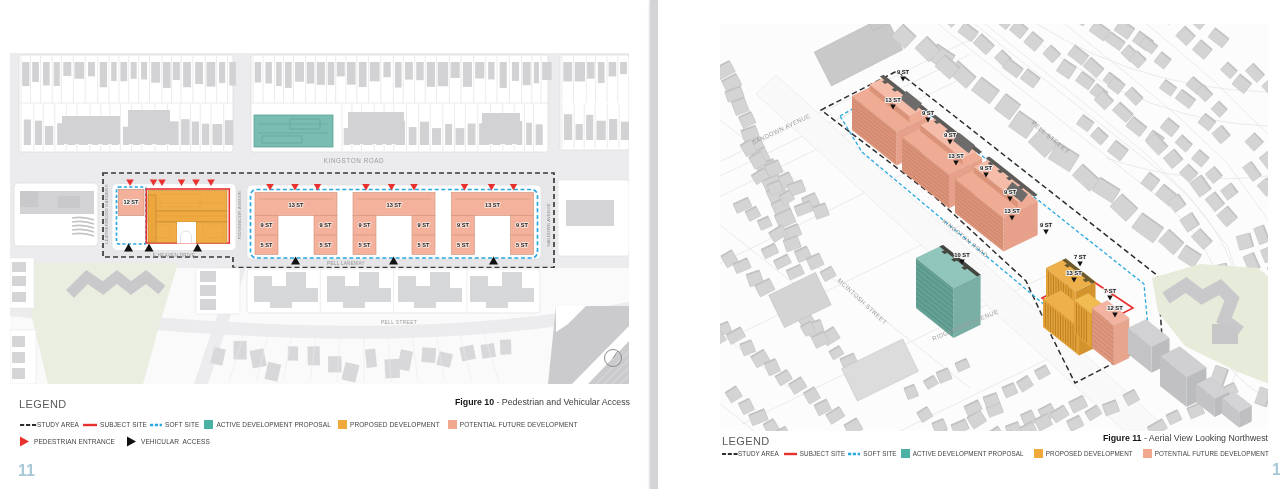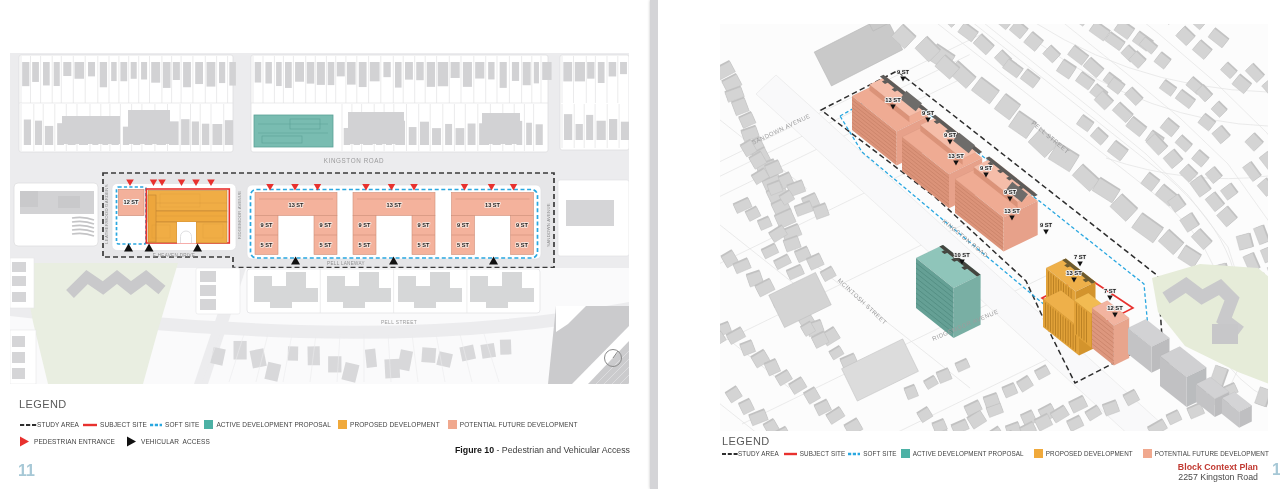--- a/index.html
+++ b/index.html
@@ -1,18 +1,18 @@
 <!DOCTYPE html>
 <html><head><meta charset="utf-8">
 <style>
 html,body{margin:0;padding:0;width:1280px;height:489px;background:#ffffff;overflow:hidden;
   font-family:"Liberation Sans",sans-serif;}
 .abs{position:absolute;}
 .legend-title{font-size:11px;color:#5a5a5a;letter-spacing:0.4px;}
-.figcap{font-size:8.8px;color:#3c3c3c;margin-top:48px;}
+.figcap{font-size:8.8px;color:#3c3c3c;}
 .figcap b{color:#161616;}
 .lrow{font-size:6.5px;letter-spacing:0.1px;color:#3f3f3f;display:flex;align-items:center;white-space:nowrap;}
 .lrow .it{display:flex;align-items:center;}
 .sw{display:inline-block;width:9px;height:9px;margin-right:3px;}
 .pagenum{font-size:16px;font-weight:bold;color:#a6c8d6;}
 </style></head>
 <body>
 
 <div class="abs" style="left:0;top:0;width:650px;height:489px;">
 
@@ -1905,35 +1905,32 @@
 <polygon points="1071.2,277.5 1076.8,277.5 1074,282.5" fill="#111"></polygon>
 <text x="1110" y="293" font-family="&quot;Liberation Sans&quot;,sans-serif" font-size="5.8" fill="#141414" text-anchor="middle" font-weight="bold" stroke="#f2f2f2" stroke-width="2" paint-order="stroke" stroke-linejoin="round">7 ST</text>
 <polygon points="1107.2,295.5 1112.8,295.5 1110,300.5" fill="#111"></polygon>
 <text x="1115" y="310" font-family="&quot;Liberation Sans&quot;,sans-serif" font-size="5.8" fill="#141414" text-anchor="middle" font-weight="bold" stroke="#f2f2f2" stroke-width="2" paint-order="stroke" stroke-linejoin="round">12 ST</text>
 <polygon points="1112.2,312.5 1117.8,312.5 1115,317.5" fill="#111"></polygon>
 </g>
 </svg>
 
 <div class="abs legend-title" style="left:64px;top:435px;">LEGEND</div>
 
+<div class="abs figcap" style="left:310px;top:433px;width:300px;text-align:right;"><b>Figure 11</b> - Aerial View Looking Northwest</div>
 
 <div class="lrow abs" style="left:64px;top:449px;font-size:6.3px;">
 <span class="it"><svg width="16" height="6">
           <line x1="0" y1="3" x2="16" y2="3" stroke="#2e2e2e" stroke-width="2" stroke-dasharray="4,1.8"></line>
         </svg>STUDY AREA</span>
 <span class="it" style="margin-left:5px;"><svg width="13" height="6" style="margin-right:3px;">
           <line x1="0" y1="3" x2="13" y2="3" stroke="#e8312e" stroke-width="2.4"></line>
         </svg>SUBJECT SITE</span>
 <span class="it" style="margin-left:3px;"><svg width="12" height="6" style="margin-right:3px;">
           <line x1="0" y1="3" x2="12" y2="3" stroke="#29a7e0" stroke-width="2.4" stroke-dasharray="3.2,1.6"></line>
         </svg>SOFT SITE</span>
 <span class="it" style="margin-left:4px;"><span class="sw" style="background:#4cb1a5;"></span>ACTIVE DEVELOPMENT PROPOSAL</span>
 <span class="it" style="margin-left:10px;"><span class="sw" style="background:#f0a93b;"></span>PROPOSED DEVELOPMENT</span>
 <span class="it" style="margin-left:10px;"><span class="sw" style="background:#f0a88e;"></span>POTENTIAL FUTURE DEVELOPMENT</span>
 </div>
 
-<div class="abs" style="left:400px;top:462px;width:200px;text-align:right;">
-<div style="font-size:8.8px;font-weight:bold;color:#c13a32;">Block Context Plan</div>
-<div style="font-size:8.8px;color:#4a4a4a;">2257 Kingston Road</div>
-</div>
 
 <div class="abs pagenum" style="left:614px;top:461px;">15</div>
 </div>
 
 </body></html>

